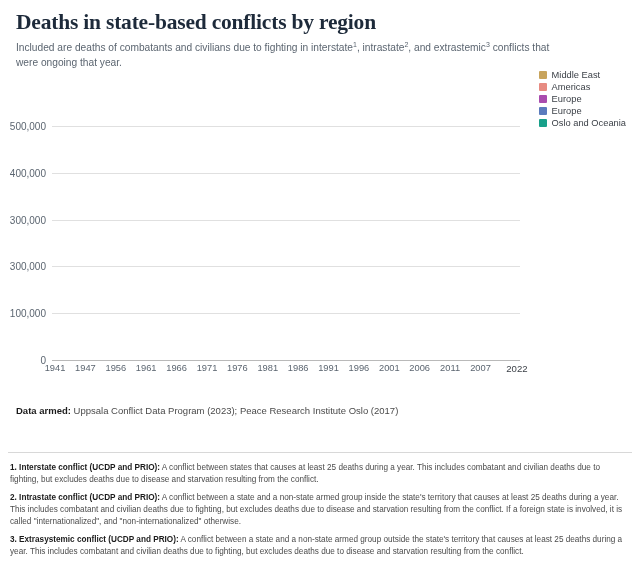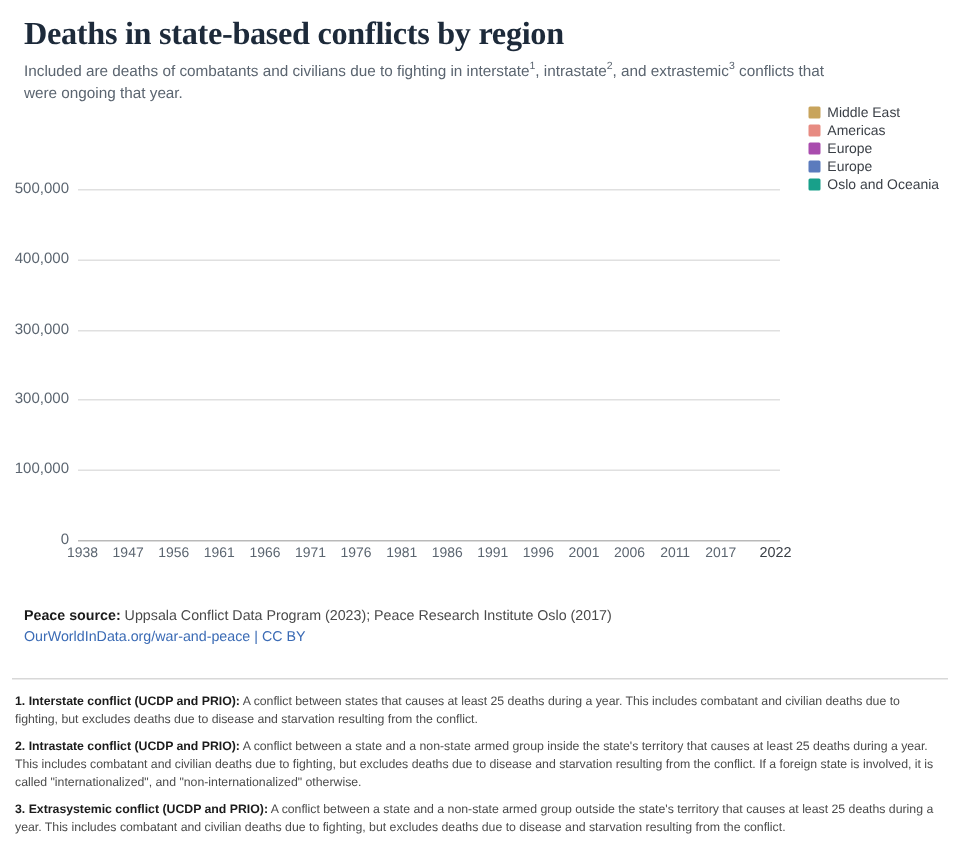--- a/index.html
+++ b/index.html
@@ -831,46 +831,45 @@
             <div class="bar">
               <div class="seg" style="height: 0.677966%; background: rgb(24, 160, 138);"></div>
               <div class="seg" style="height: 4.74576%; background: rgb(91, 123, 189);"></div>
               <div class="seg" style="height: 10.1695%; background: rgb(169, 76, 174);"></div>
               <div class="seg" style="height: 0.254237%; background: rgb(231, 139, 130);"></div>
               <div class="seg" style="height: 18.6441%; background: rgb(200, 164, 92);"></div>
             </div>
           </div>
         </div>
       <div class="xaxis" id="xaxis">
-          <span class="xtick" style="left: 0.649351%;">1938</span>
+          <span class="xtick" style="left: 0.649351%;">1941</span>
           <span class="xtick" style="left: 7.14286%;">1947</span>
           <span class="xtick" style="left: 13.6364%;">1956</span>
           <span class="xtick" style="left: 20.1299%;">1961</span>
           <span class="xtick" style="left: 26.6234%;">1966</span>
           <span class="xtick" style="left: 33.1169%;">1971</span>
           <span class="xtick" style="left: 39.6104%;">1976</span>
           <span class="xtick" style="left: 46.1039%;">1981</span>
           <span class="xtick" style="left: 52.5974%;">1986</span>
           <span class="xtick" style="left: 59.0909%;">1991</span>
           <span class="xtick" style="left: 65.5844%;">1996</span>
           <span class="xtick" style="left: 72.0779%;">2001</span>
           <span class="xtick" style="left: 78.5714%;">2006</span>
           <span class="xtick" style="left: 85.0649%;">2011</span>
-          <span class="xtick" style="left: 91.5584%;">2017</span>
+          <span class="xtick" style="left: 91.5584%;">2007</span>
           <span class="xtick last" style="left: 99.3506%;">2022</span>
         </div>
     </div>
   </div>
 
   <div class="source">
     <div>
-      <b>Peace source:</b>
+      <b>Data armed:</b>
       <span>Uppsala Conflict Data Program (2023); Peace Research Institute Oslo (2017)</span>
     </div>
-    <div><a href="#">OurWorldInData.org/war-and-peace | CC BY</a></div>
   </div>
 
   <div class="hr"></div>
 
   <div class="notes" id="notes">
       <div class="note"><b>1. Interstate conflict (UCDP and PRIO):</b><span> A conflict between states that causes at least 25 deaths during a year. This includes combatant and civilian deaths due to fighting, but excludes deaths due to disease and starvation resulting from the conflict.</span></div>
       <div class="note"><b>2. Intrastate conflict (UCDP and PRIO):</b><span> A conflict between a state and a non-state armed group inside the state's territory that causes at least 25 deaths during a year. This includes combatant and civilian deaths due to fighting, but excludes deaths due to disease and starvation resulting from the conflict. If a foreign state is involved, it is called "internationalized", and "non-internationalized" otherwise.</span></div>
       <div class="note"><b>3. Extrasystemic conflict (UCDP and PRIO):</b><span> A conflict between a state and a non-state armed group outside the state's territory that causes at least 25 deaths during a year. This includes combatant and civilian deaths due to fighting, but excludes deaths due to disease and starvation resulting from the conflict.</span></div>
     </div>
 

